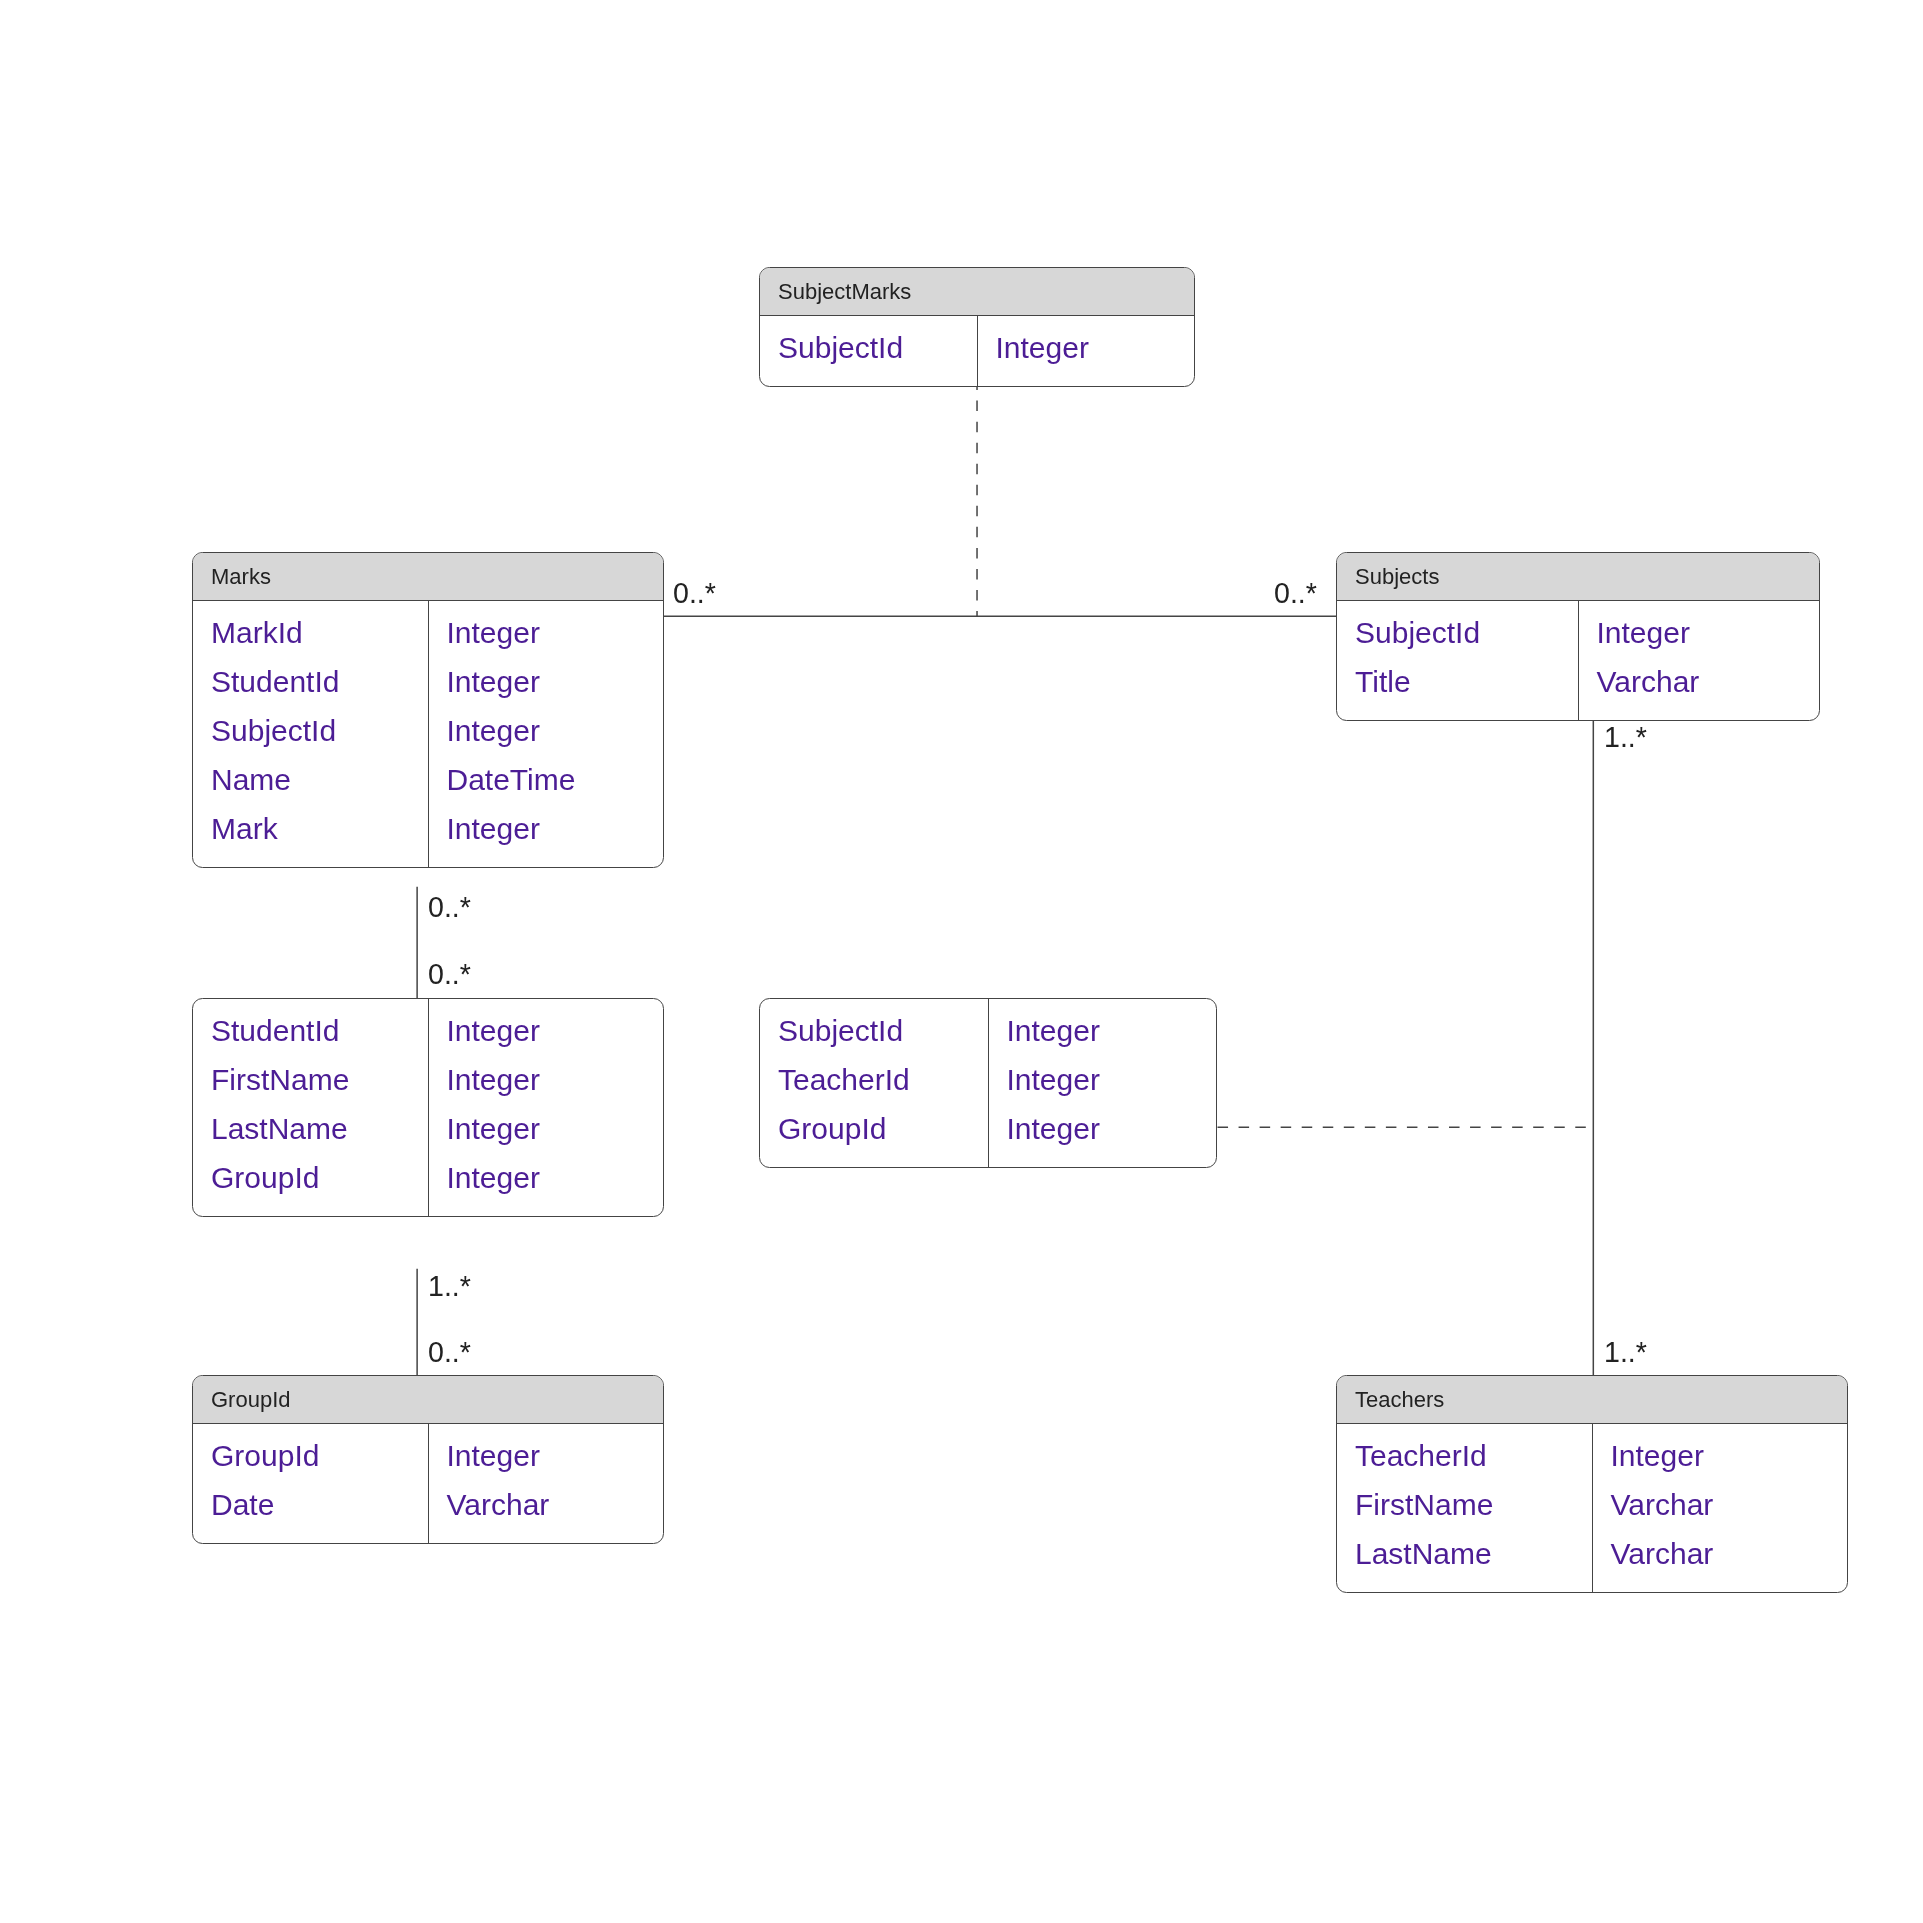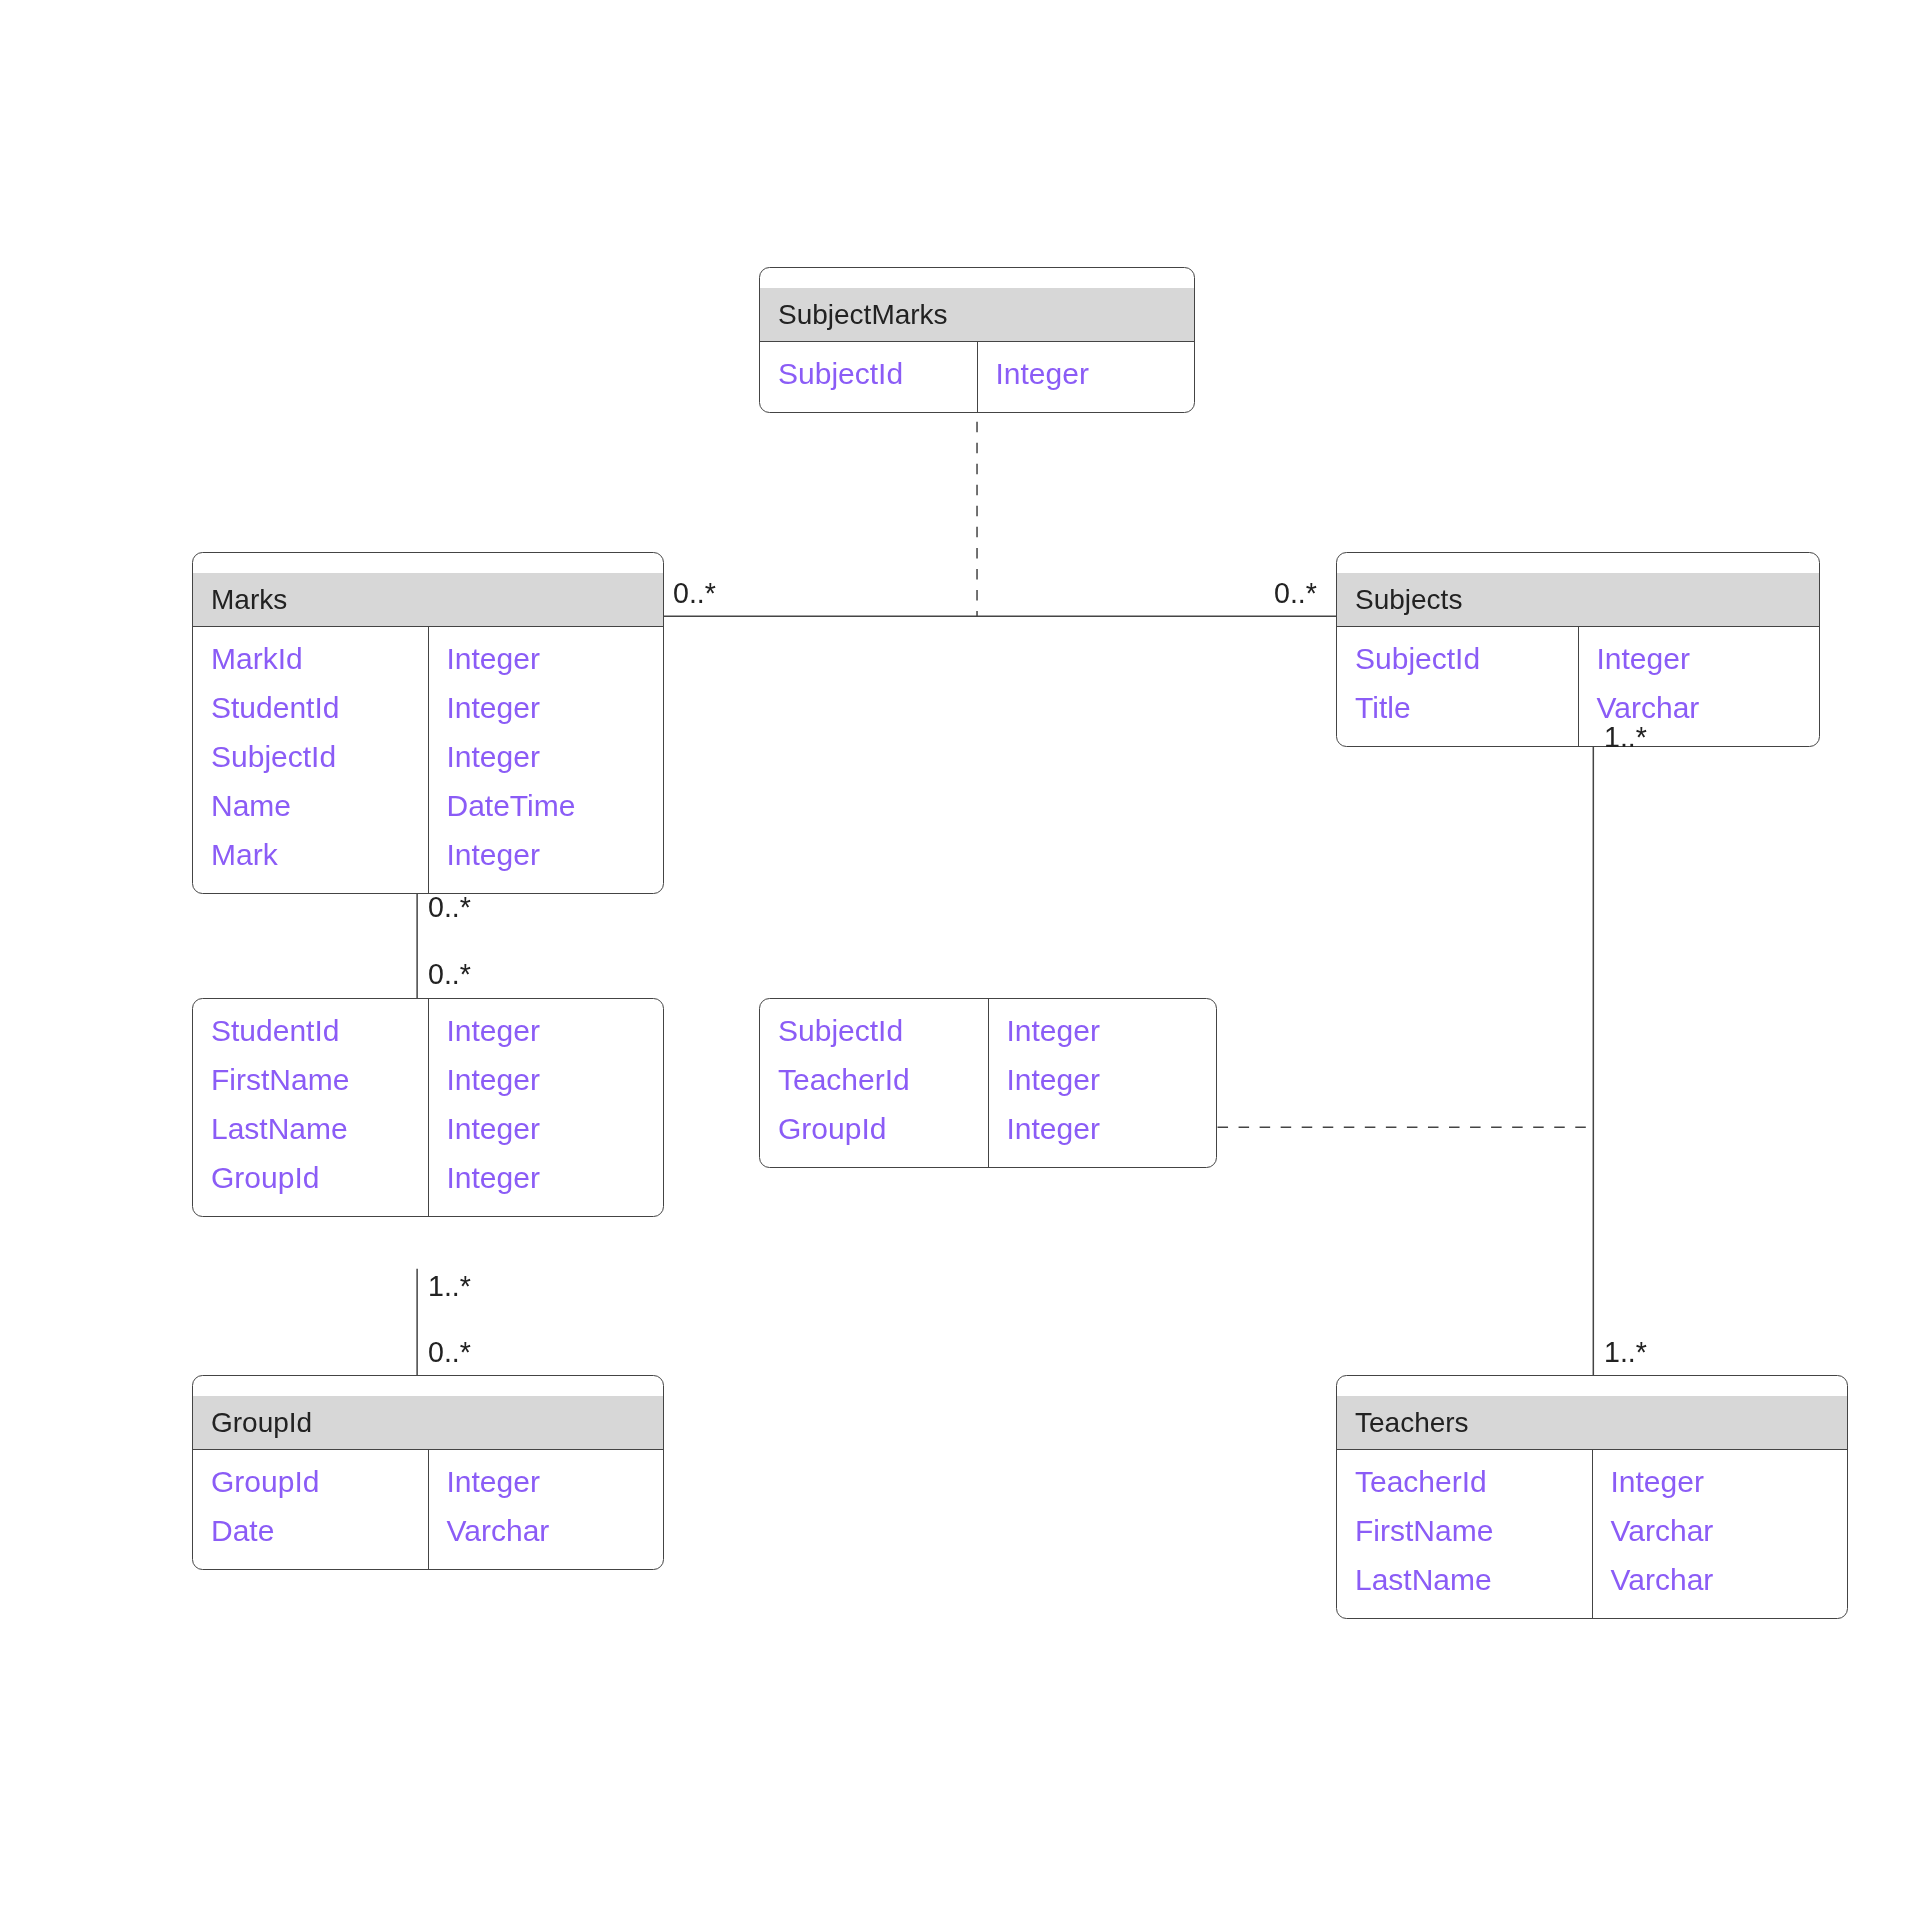--- a/index.html
+++ b/index.html
@@ -29,37 +29,36 @@
     border: 1.5px solid #444;
     border-radius: 10.5px;
     background: #fff;
     overflow: hidden;
     box-sizing: border-box;
   }
   .entity .title {
     background: #d7d7d7;
     border-bottom: 1.5px solid #444;
     padding: 10.5px 18px;
-    font-size: 28px;
+    font-size: 22px;
     color: #222;
-    margin-top: 20px;
   }
   .entity .body {
     display: flex;
   }
   .entity .col {
     flex: 1;
     padding: 7.5px 18px 13.5px 18px;
   }
   .entity .col.left {
     border-right: 1.5px solid #444;
   }
   .entity .row {
     font-size: 30px;
-    color: #8b5cf6;
+    color: #4c1d95;
     padding: 7.5px 0;
     white-space: nowrap;
   }
   .mult {
     position: absolute;
     font-size: 28.6px;
     color: #222;
   }
 </style>
 </head>

